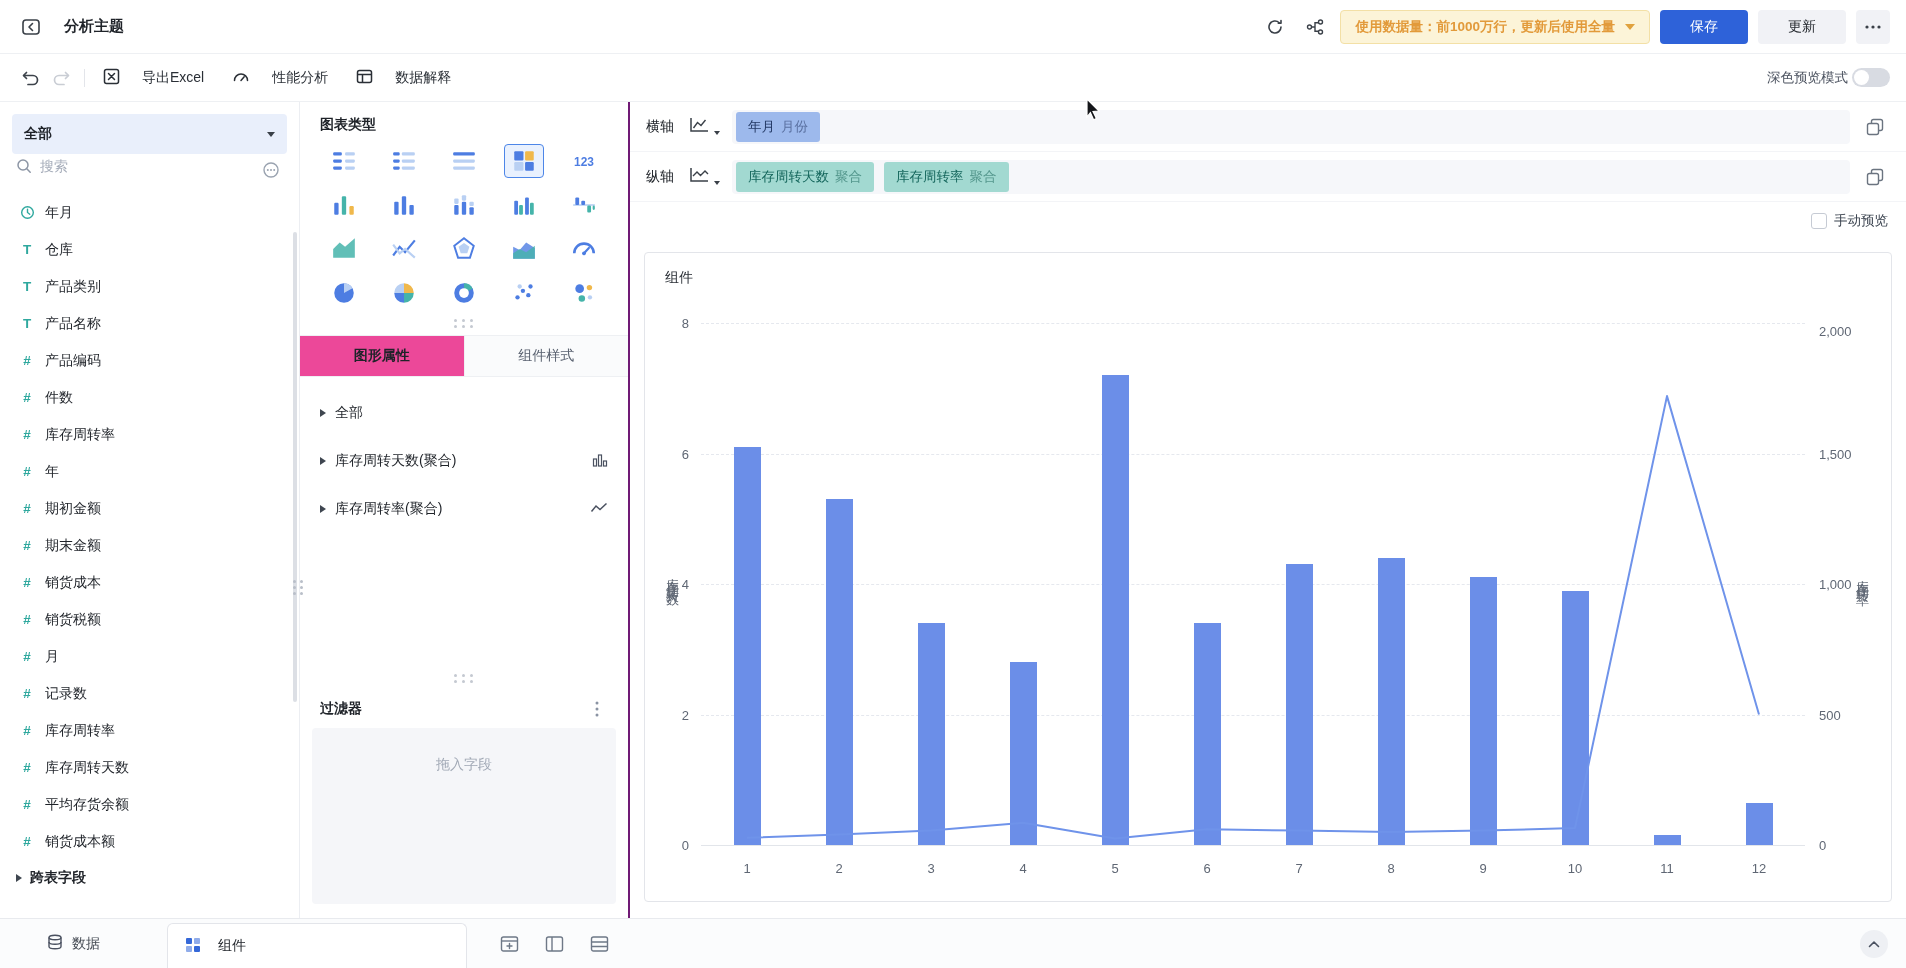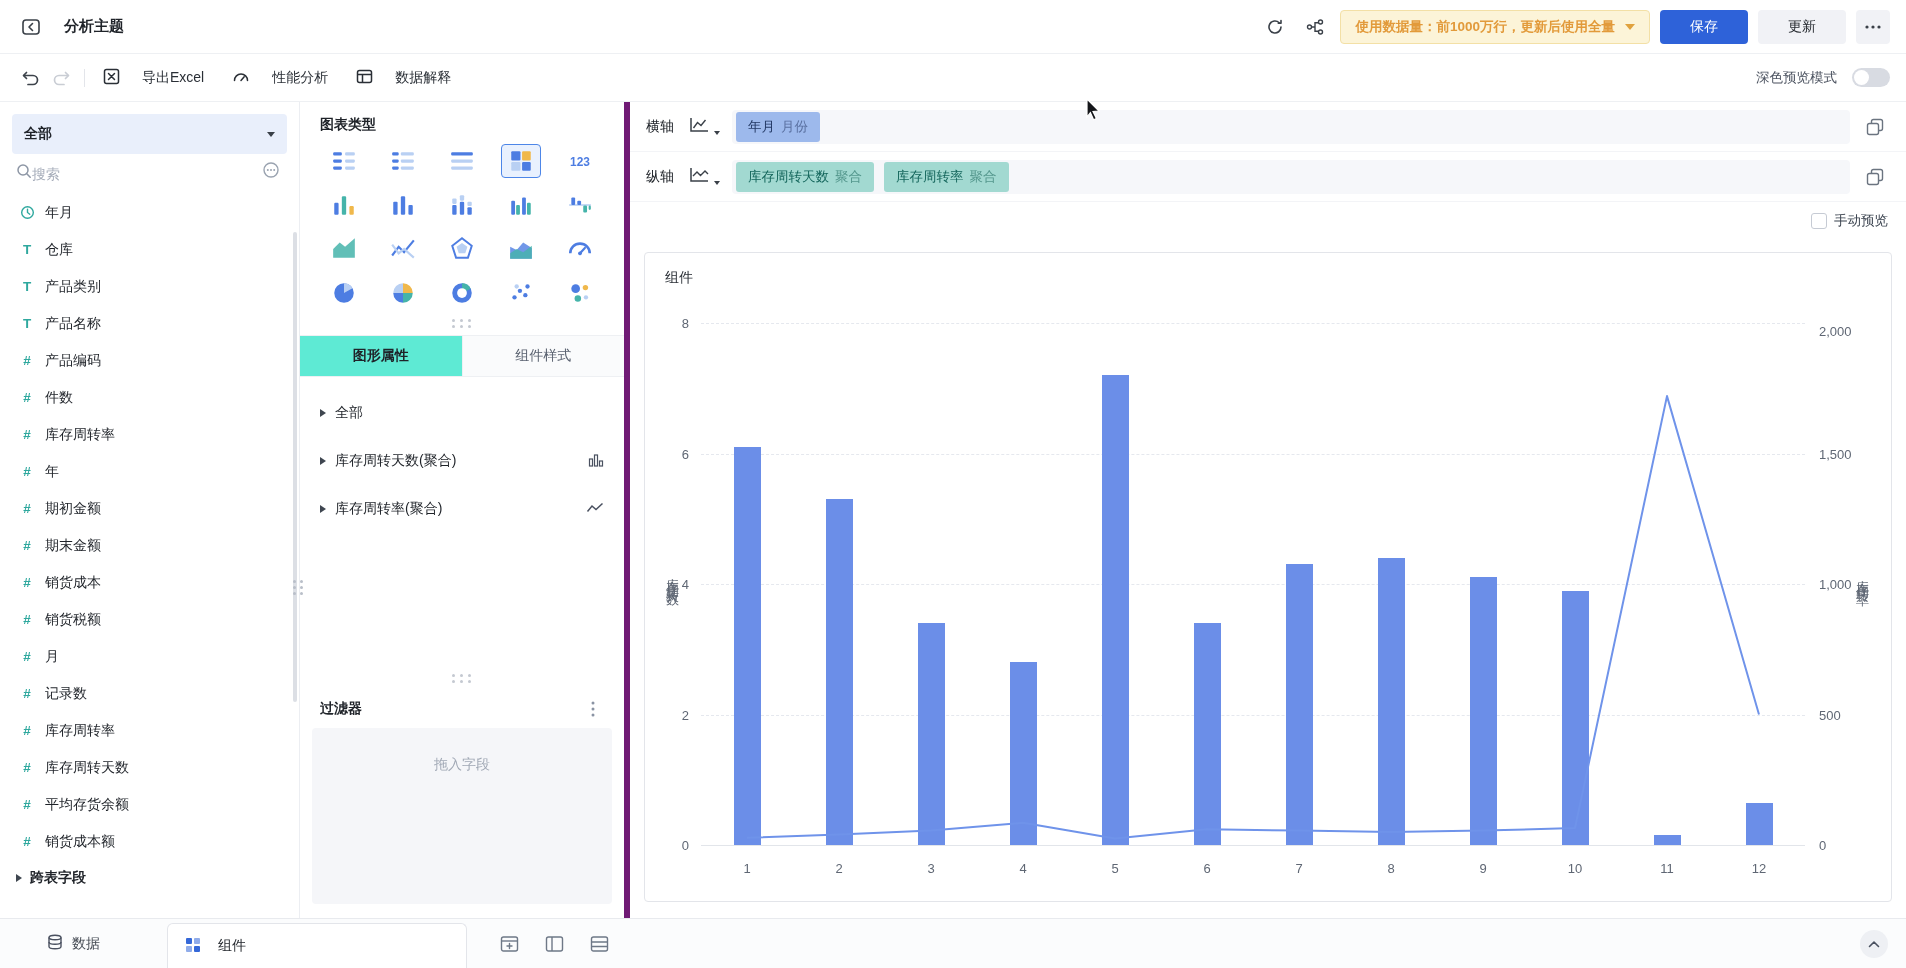--- a/index.html
+++ b/index.html
@@ -12,52 +12,52 @@
 .app-title{font-size:15px;font-weight:bold;margin-left:6px}
 .banner{display:flex;align-items:center;gap:10px;height:34px;padding:0 14px;background:#fcf4d8;border:1px solid #f3e0a6;border-radius:4px;color:#e29a3a;font-size:13.5px;font-weight:600;cursor:pointer;white-space:nowrap}
 .caret-down{width:0;height:0;border-left:5px solid transparent;border-right:5px solid transparent;border-top:6px solid #e0a23e}
 .btn{height:34px;padding:0 30px;border:none;border-radius:4px;font-size:14px;cursor:pointer;white-space:nowrap}
 .btn.primary{background:#2e62d9;color:#fff}
 .btn.plain{background:#f1f2f6;color:#1f2329}
 .more-btn{width:34px;height:34px;padding:0;display:flex;align-items:center;justify-content:center}
 
 .toolbar{height:48px;display:flex;align-items:center;justify-content:space-between;padding:0 16px;border-bottom:1px solid #eef0f3;flex:0 0 auto}
 .tb-left{display:flex;align-items:center}
-.tb-right{display:flex;align-items:center;gap:15px}
+.tb-right{display:flex;align-items:center;gap:4px}
 .tool-item{display:flex;align-items:center;gap:22px;font-size:14px;color:#2a2f36;cursor:pointer;margin-right:28px;white-space:nowrap}
 .divider{width:1px;height:18px;background:#e3e5ea;margin:0 18px 0 8px}
 .dark-label{font-size:13.5px;color:#4c5360}
 .toggle{width:38px;height:19px;border-radius:10px;background:#d8dbe2;position:relative;cursor:pointer}
 .toggle .knob{position:absolute;left:2px;top:2px;width:15px;height:15px;border-radius:50%;background:#fff}
 
 .body{flex:1;display:flex;min-height:0;position:relative}
 
 .sidebar{width:300px;border-right:1px solid #eceef2;padding:12px 12px 0 12px;position:relative;flex:0 0 auto;overflow:hidden}
 .all-row{height:40px;background:#e9effb;border-radius:4px;display:flex;align-items:center;justify-content:space-between;padding:0 12px;font-weight:bold;cursor:pointer}
 .chev{width:0;height:0;border-left:4.5px solid transparent;border-right:4.5px solid transparent;border-top:5.5px solid #3a4048}
-.search-row{display:flex;align-items:flex-end;gap:0;height:40px;padding:12px 4px;color:#9aa3b0}
+.search-row{display:flex;align-items:flex-start;gap:8px;height:40px;padding:4px 4px;color:#9aa3b0}
 .search-row input{flex:1;border:none;outline:none;font-size:14px;color:#2a2f36;background:transparent;min-width:0}
 .search-row input::placeholder{color:#a6adba}
 .field-row{height:37px;display:flex;align-items:center;gap:9px;padding:0 6px;cursor:pointer;border-radius:4px}
 .f-ico{width:18px;display:flex;align-items:center;justify-content:center;flex:0 0 auto}
 .tchar{color:#2fa89e;font-weight:bold;font-size:13.5px}
 .cross-row{height:36px;display:flex;align-items:center;gap:8px;padding:0 4px;font-weight:bold;cursor:pointer}
 .tri{width:0;height:0;border-top:4.5px solid transparent;border-bottom:4.5px solid transparent;border-left:6px solid #3f4650;flex:0 0 auto}
 .scrollbar{position:absolute;right:2px;top:130px;width:4px;height:470px;border-radius:2px;background:#dcdfe5}
 
-.panel{width:330px;border-right:6px solid #701a75;display:flex;flex-direction:column;padding:0 0 14px 0;flex:0 0 auto;position:relative;overflow:hidden}
+.panel{width:330px;border-right:2px solid #701a75;display:flex;flex-direction:column;padding:0 0 14px 0;flex:0 0 auto;position:relative;overflow:hidden}
 .panel-title{font-weight:bold;padding:14px 20px 6px 20px}
 .icon-grid{display:grid;grid-template-columns:repeat(5,1fr);row-gap:10px;padding:4px 14px 2px 14px}
 .ct-icon{width:40px;height:34px;display:flex;align-items:center;justify-content:center;border:1px solid transparent;border-radius:4px;cursor:pointer;justify-self:center}
 .ct-icon.selected{background:#e9f1fe;border-color:#4d86e8}
 .dots-h{display:grid;grid-template-columns:repeat(3,5px);gap:3px;justify-content:center;padding:7px 0;cursor:row-resize}
 .dots-h i{width:3px;height:3px;border-radius:50%;background:#c4c9d1}
 .tabs{display:flex;height:42px;border-top:1px solid #eef0f3;border-bottom:1px solid #eef0f3}
 .tab{flex:1;display:flex;align-items:center;justify-content:center;font-size:14px;cursor:pointer}
-.tab.active{font-weight:bold;color:#1f2329;background:#5eead4}
+.tab.active{font-weight:bold;color:#1f2329;background:#ec4899}
 .tab.inactive{color:#5a6270;background:#fafbfc;border-left:1px solid #eef0f3}
 .props{padding:12px 20px 0 20px}
 .prop-row{height:48px;display:flex;align-items:center;gap:9px;cursor:pointer}
 .prop-row .spacer{flex:1}
 .panel-spacer{flex:1}
 .filter-head{display:flex;align-items:center;justify-content:space-between;padding:8px 20px;font-weight:bold}
 .drop-area{height:176px;margin:0 12px;background:#f5f6f9;border-radius:4px;display:flex;align-items:flex-start;justify-content:center;padding-top:28px;color:#a0a8b5;flex:0 0 auto}
 
 .main{flex:1;display:flex;flex-direction:column;min-width:0}
 .axis-row{height:50px;display:flex;align-items:center;padding:0 16px;gap:10px;border-bottom:1px solid #f3f4f7}

